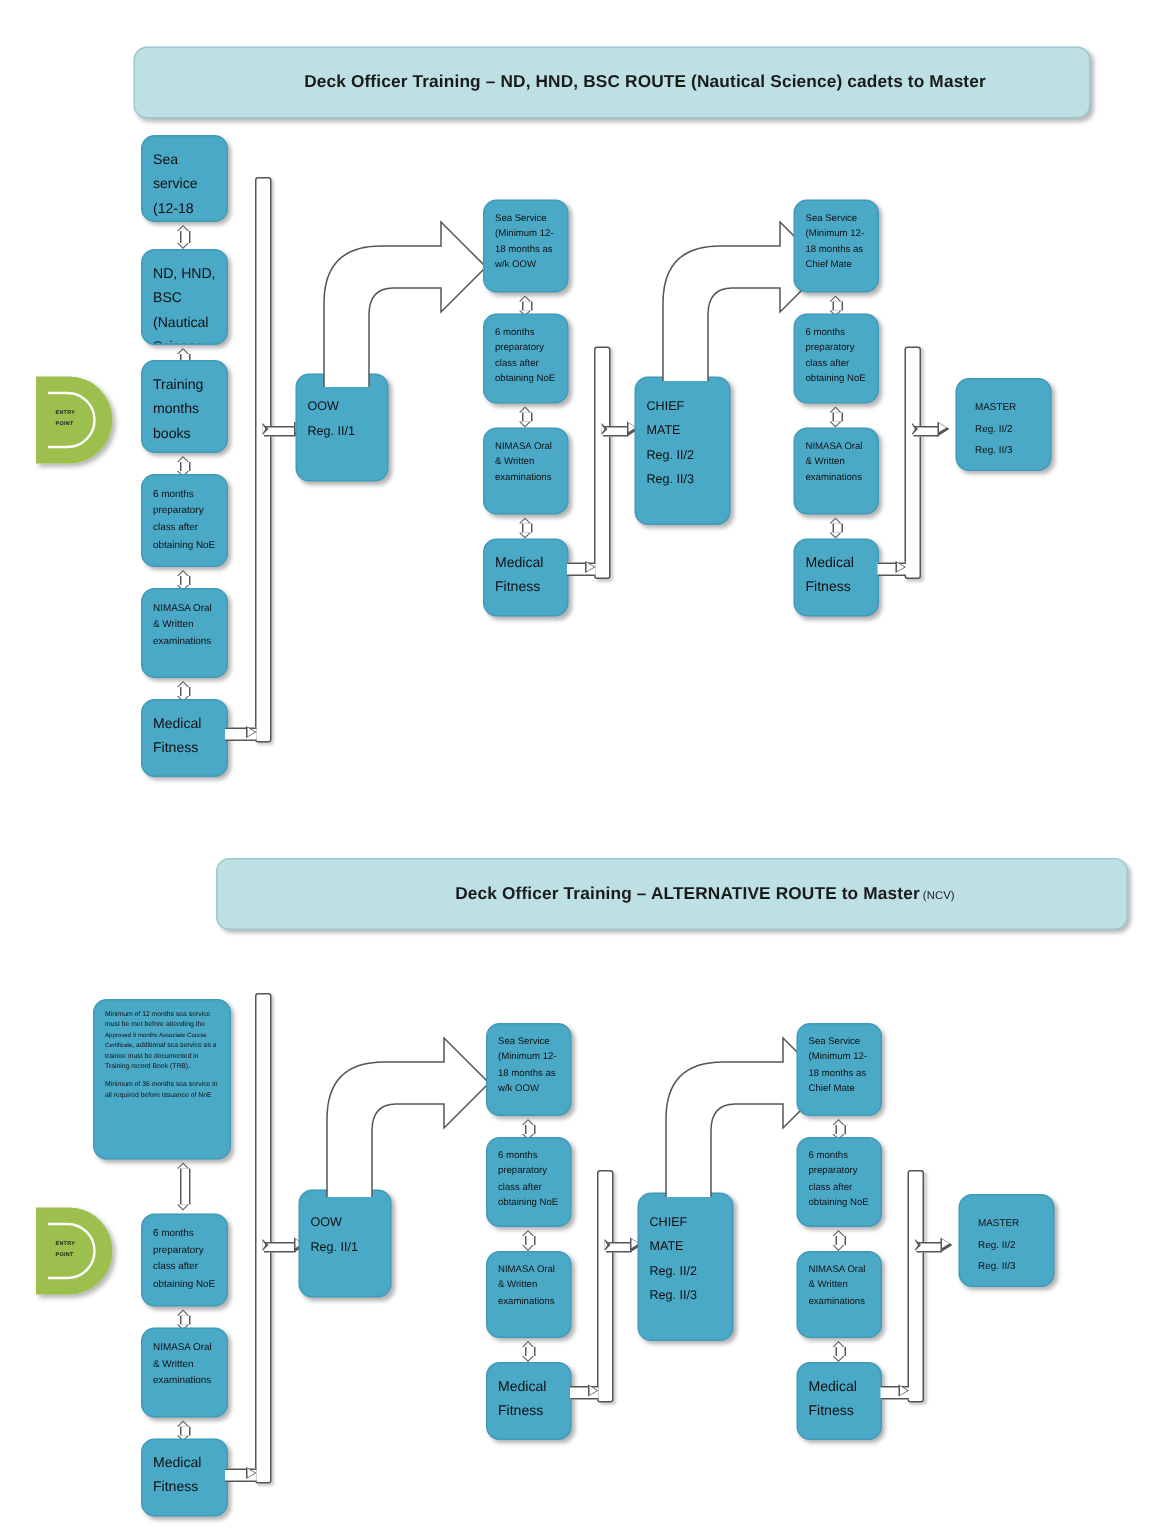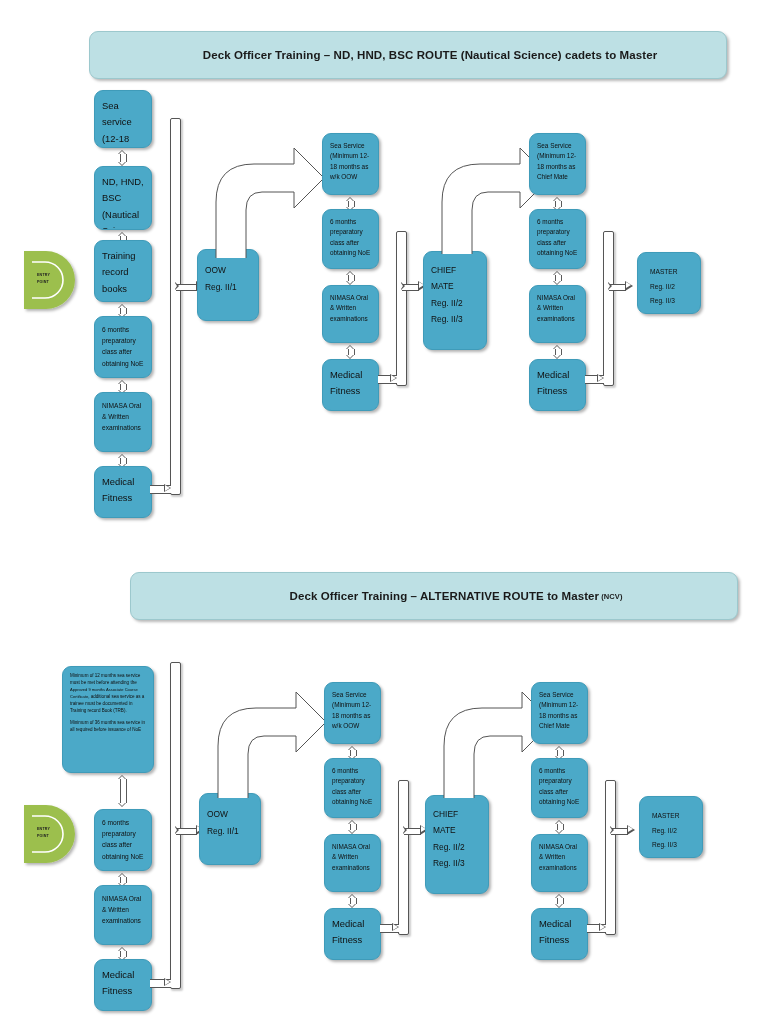--- a/index.html
+++ b/index.html
@@ -4,21 +4,21 @@
 <style>
   html,body{margin:0;padding:0;background:#ffffff;}
   body{width:768px;height:1024px;position:relative;font-family:"Liberation Sans",sans-serif;color:#111;overflow:hidden;}
 
   .banner{
     position:absolute;background:#bde0e4;border:1px solid #9cc8cd;border-radius:9px;
     box-shadow:2px 2px 3px rgba(0,0,0,.28);
     display:flex;align-items:center;justify-content:center;text-align:center;
     font-size:11.5px;font-weight:bold;letter-spacing:.1px;color:#1a1a1a;padding-left:44px;
   }
-  .banner sup{font-size:7.5px;font-weight:bold;vertical-align:super;margin-left:2px;}
+  .banner sup{font-size:7.5px;font-weight:normal;vertical-align:super;margin-left:2px;}
 
   .box{
     position:absolute;background:#4ba9c8;border:1px solid #3f9bb9;border-radius:9px;
     box-shadow:2px 2px 3px rgba(0,0,0,.30);
     box-sizing:border-box;color:#101010;overflow:hidden;
   }
   .box .tx{padding:7px 6px 4px 7px;line-height:1.55;}
   .box.small .tx{font-size:6.4px;line-height:1.62;}
   .box.mid .tx{font-size:6.6px;line-height:1.7;}
   .box.big .tx{font-size:9.4px;line-height:1.75;}
@@ -108,21 +108,21 @@
 <div class="vconn" style="left:118px;top:232px;height:14px;">
     <div class="shaft"></div>
     <div class="hd up">
       <i></i>
     </div>
     <div class="hd dn">
       <i></i>
     </div>
   </div>
 <div class="box big" style="left:94px;top:240px;width:58px;height:62px;">
-    <div class="tx">Training record books</div>
+    <div class="tx">Training months books</div>
   </div>
 <div class="vconn" style="left:118px;top:304px;height:14px;">
     <div class="shaft"></div>
     <div class="hd up">
       <i></i>
     </div>
     <div class="hd dn">
       <i></i>
     </div>
   </div>
@@ -310,21 +310,21 @@
 </div>
 
 <div class="box master" style="left:637px;top:252px;width:64px;height:62px;">
   <div class="tx">
     <div>MASTER</div>
     <div>Reg. II/2</div>
     <div>Reg. II/3</div>
   </div>
 </div>
 
-<div class="banner" style="left:130px;top:572px;width:562px;height:46px;">
+<div class="banner" style="left:144px;top:572px;width:562px;height:46px;">
   <span>Deck Officer Training – ALTERNATIVE ROUTE to Master</span>
     <sup>(NCV)</sup>
 </div>
 
 <div class="entry" style="left:18px;top:800px;width:62px;height:68px;">
   <svg width="62" height="68" viewBox="0 0 62 68">
     <defs>
         <filter id="sh2" x="-30%" y="-30%" width="180%" height="180%">
       <feDropShadow dx="2" dy="2" stdDeviation="1.6" flood-color="#000" flood-opacity="0.3"></feDropShadow>
         </filter>

